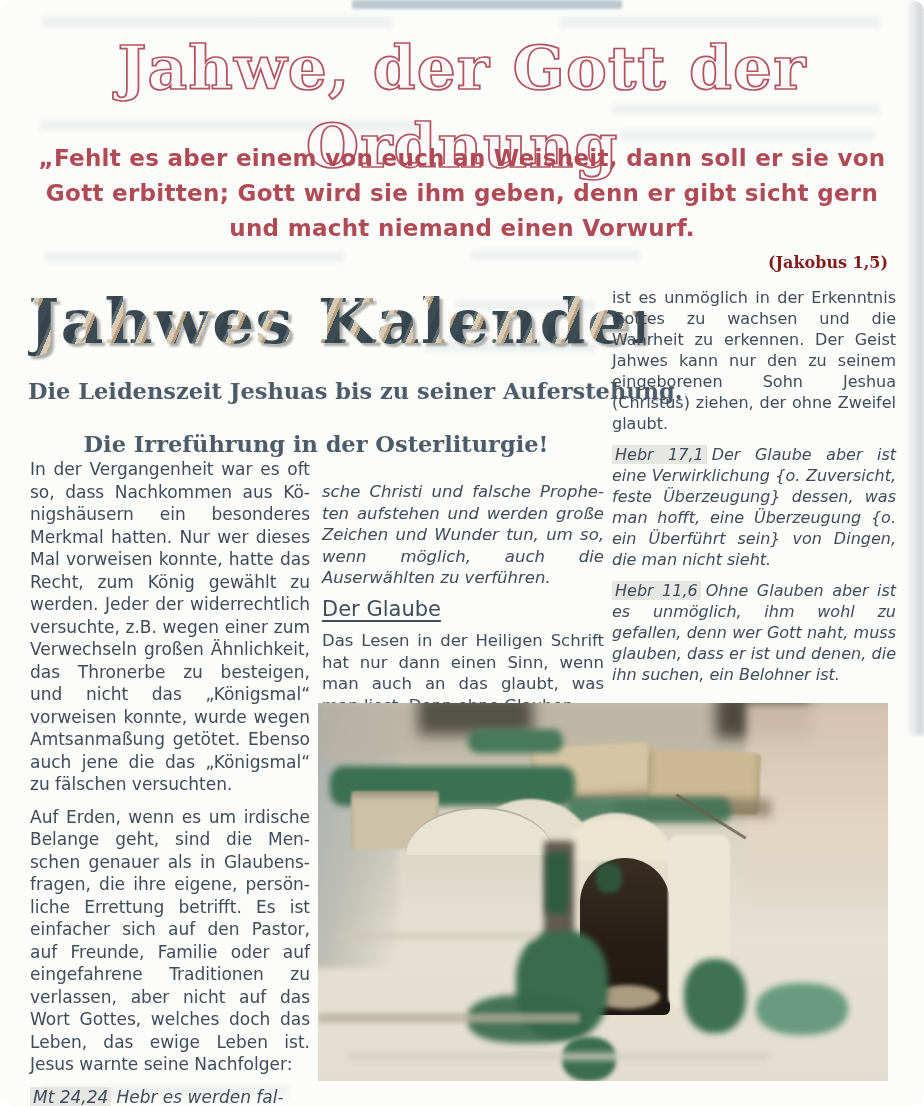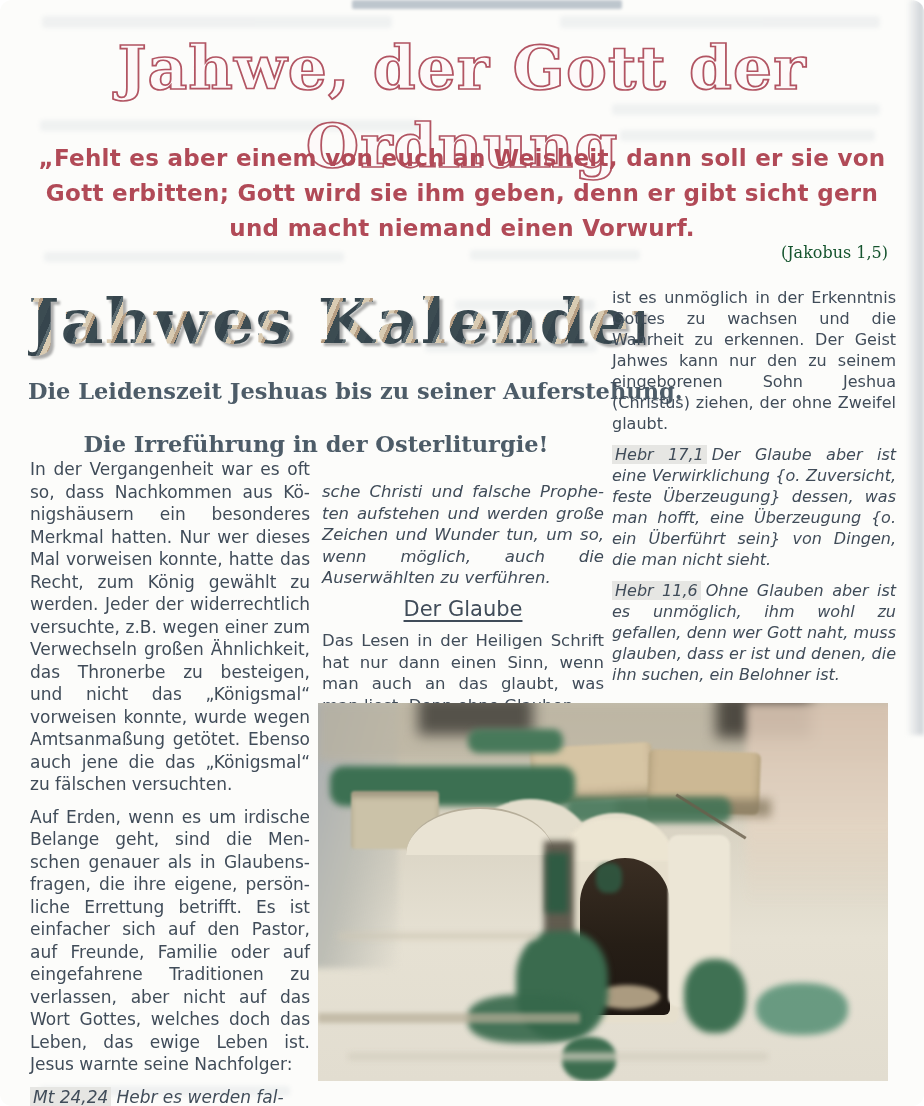--- a/index.html
+++ b/index.html
@@ -16,22 +16,22 @@
 
   
   .main-title{position:absolute;top:30px;left:0;width:100%;margin:0;text-align:center;
               font-family:"DejaVu Serif",serif;font-weight:bold;font-size:59px;line-height:78px;
               letter-spacing:1px;color:#fdf9f9;-webkit-text-stroke:1.7px #b25563;
               transform:scaleX(1.04);}
 
   .quote{position:absolute;top:141px;left:32px;width:860px;text-align:center;
          color:#b14a57;font-weight:bold;font-size:23px;line-height:35px;letter-spacing:.3px;}
   .quote div{white-space:nowrap;}
-  .quote-attr{position:absolute;top:243px;right:36px;font-family:"DejaVu Serif",serif;
-              font-size:16px;color:#14532d;}
+  .quote-attr{position:absolute;top:253px;right:36px;font-family:"DejaVu Serif",serif;
+              font-size:16px;color:#7f1d1d;font-weight:bold;}
 
   
   .section-head{position:absolute;left:28px;top:286px;width:576px;}
   .kalender{margin:0;font-family:"DejaVu Serif",serif;font-weight:bold;font-size:62px;line-height:72px;
             letter-spacing:1px;white-space:nowrap;transform:scaleX(1.07);transform-origin:left center;
             background:repeating-linear-gradient(112deg,#36454d 0 7px,#5a6a70 7px 10px,#d9cbb2 10px 15px,#b59d82 15px 18px,#3c4c52 18px 26px);
             -webkit-background-clip:text;background-clip:text;color:transparent;
             filter:drop-shadow(3px 3px 1px rgba(105,105,105,.55));}
   .subtitle{margin-top:19px;text-align:center;font-family:"DejaVu Serif",serif;font-weight:bold;
             font-size:22.5px;line-height:28px;color:#4d5c68;white-space:nowrap;}
@@ -39,21 +39,21 @@
 
   
   .col{position:absolute;text-align:justify;}
   .col p{margin:0;}
   .col p + p{margin-top:10px;}
   .col-left{left:30px;top:458px;width:280px;font-size:17px;line-height:22.5px;}
   .col-mid{left:322px;top:481px;width:282px;font-size:16.5px;line-height:21.5px;}
   .col-right{left:612px;top:287px;width:284px;font-size:16px;line-height:21px;}
   .verse{font-style:italic;}
   .vref{background:#e6e6e3;padding:0 3px;margin-right:5px;}
-  .col-heading{margin:13px 0 9px;text-align:center;font-size:21px;font-style:normal;
+  .col-heading{margin:13px 0 9px;text-align:left;font-size:21px;font-style:normal;
                text-decoration:underline;text-underline-offset:4px;text-decoration-thickness:1.5px;}
 
   
   .photo{position:absolute;left:318px;top:703px;width:570px;height:378px;overflow:hidden;
          background:linear-gradient(180deg,#c6c0af 0%,#d8d2c2 30%,#e6e1d3 62%,#e2ddd0 100%);}
   .ph{position:absolute;}
   .left-cliff{left:-12px;top:0;width:92px;height:265px;filter:blur(3px);
               background:linear-gradient(105deg,#a6abaf 0%,#bfbfb6 55%,rgba(200,198,188,0) 100%);}
   .top-band{left:0;top:0;width:100%;height:58px;background:#b9b19e;opacity:.65;filter:blur(5px);}
   .recess1{left:100px;top:-8px;width:115px;height:40px;background:#55524a;filter:blur(7px);}

